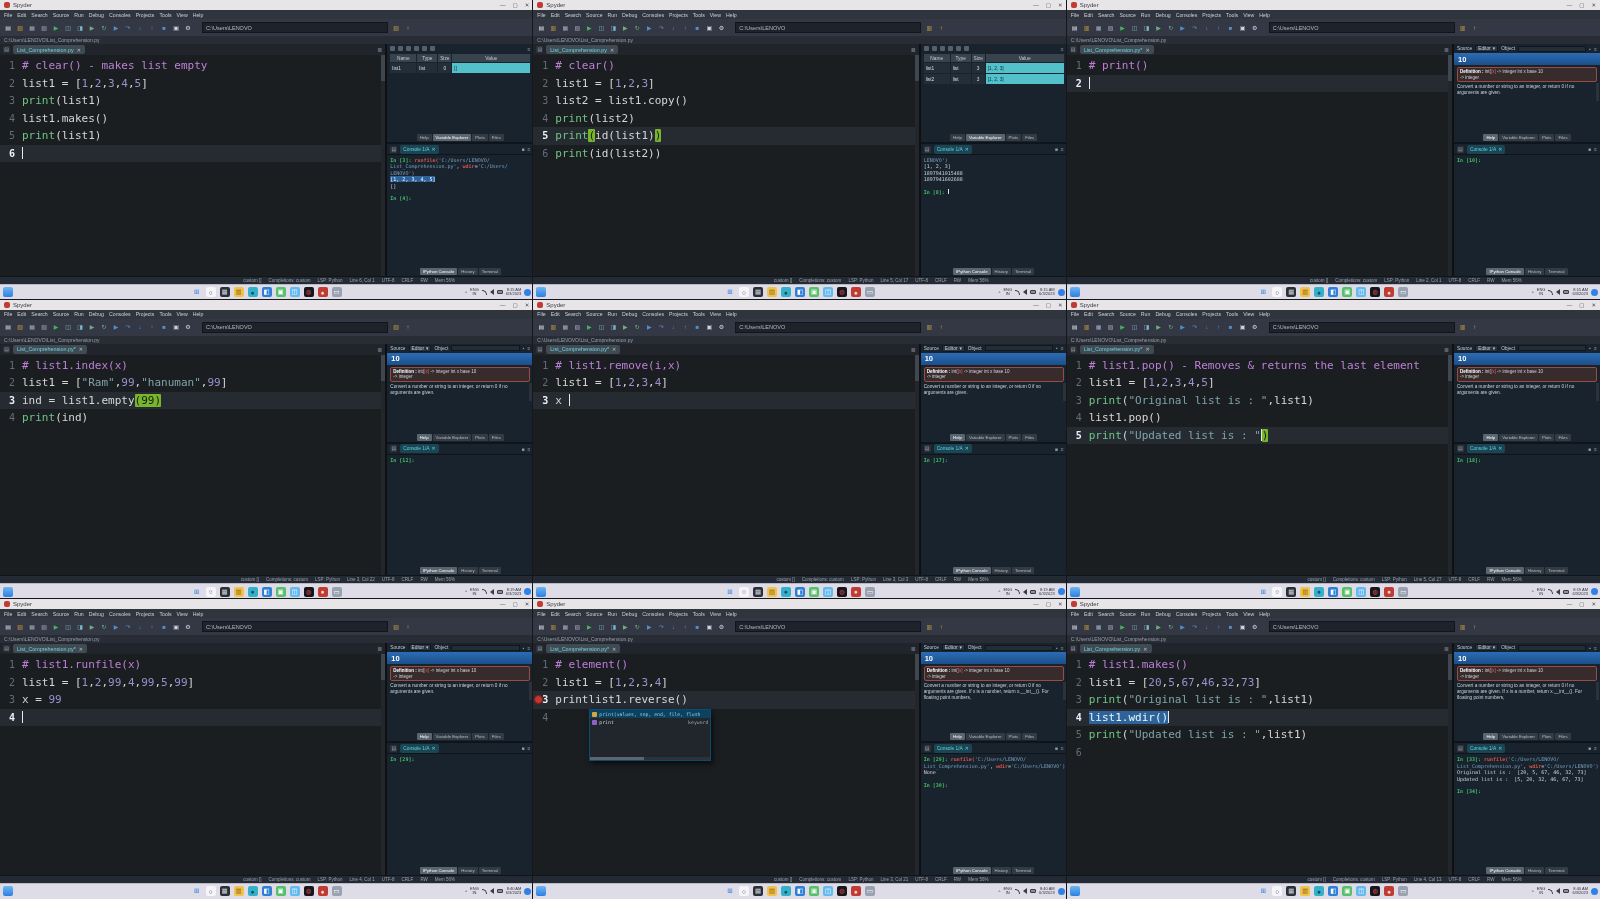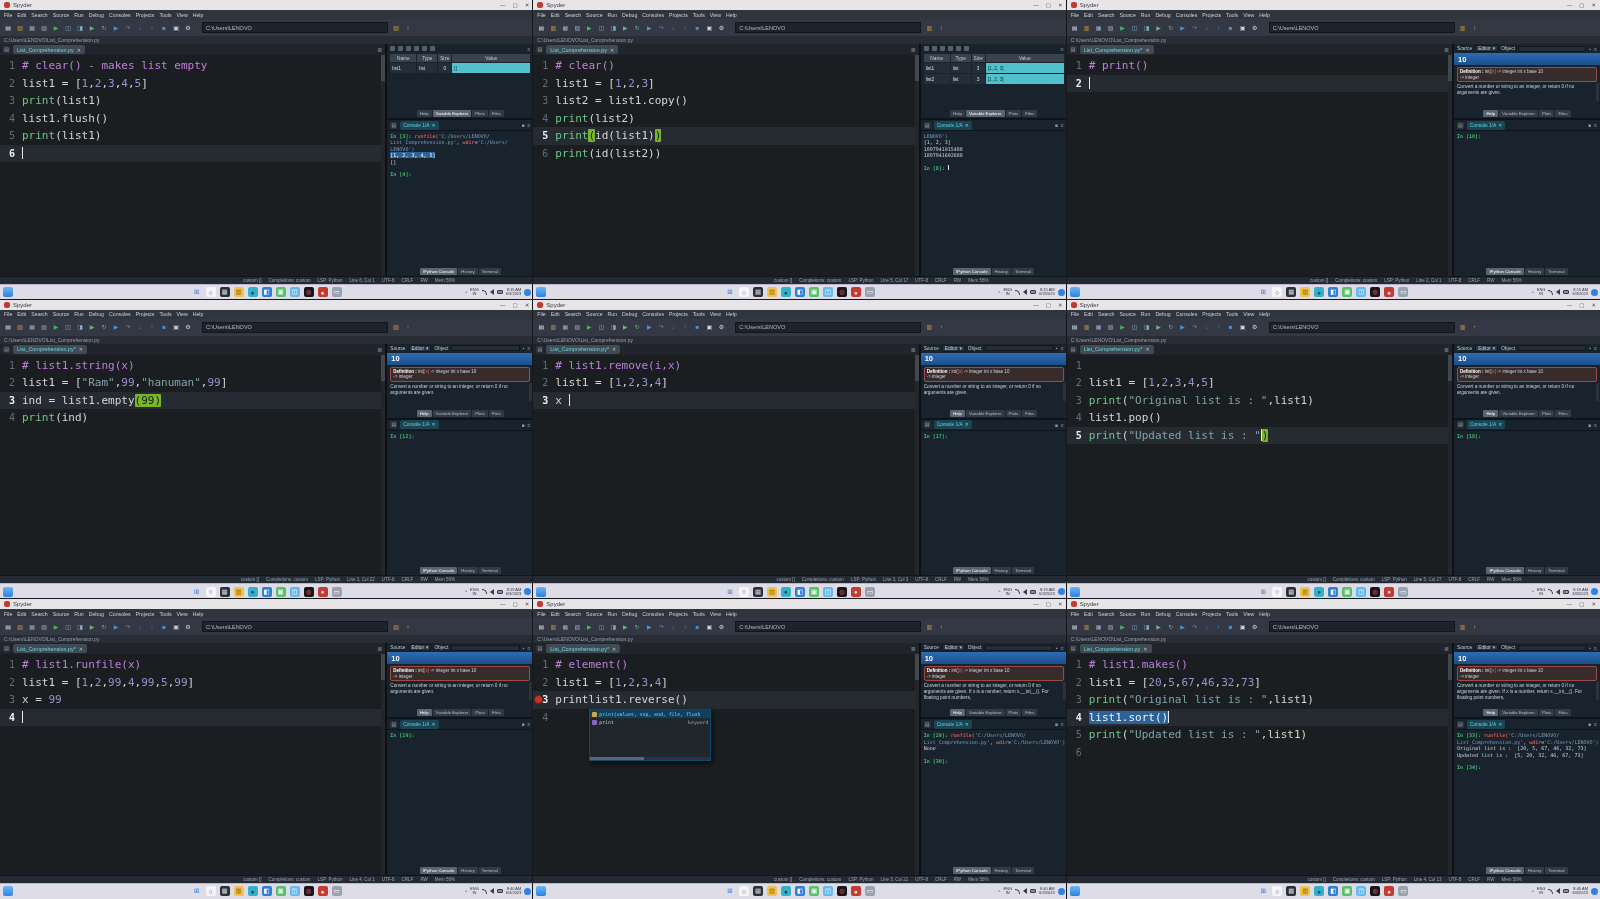--- a/index.html
+++ b/index.html
@@ -52,21 +52,21 @@
   .ac-popup { position:absolute; left:56px; top:55px; width:122px; height:52px; background:#20262c; border:1px solid #0b4a72; box-shadow:2px 3px 5px rgba(0,0,0,.65); z-index:6; display:flex; flex-direction:column; }
   .ac-row { display:flex; align-items:center; height:8px; gap:2px; padding:0 2px; font-size:4.8px; color:#cfd6dd; font-family:"DejaVu Sans Mono", monospace; white-space:nowrap; overflow:hidden; }
   .ac-row.sel { background:#0e4160; color:#7fd4df; }
   .ac-ic { width:5px; height:5px; border-radius:1px; flex:none; }
   .ac-right { margin-left:auto; color:#9aa3ad; }
   .ac-scroll { margin-top:auto; height:3px; background:#2b323a; }
   .ac-scroll i { display:block; height:3px; width:45%; background:#5a656e; }
 
   
   .rightcol { width:146px; flex:none; display:flex; flex-direction:column; background:#19232d; }
-  .toppane { height:76px; flex:none; display:flex; flex-direction:column; border-bottom:2px solid #0d141b; }
+  .toppane { height:100px; flex:none; display:flex; flex-direction:column; border-bottom:2px solid #0d141b; }
   .ve-toolbar, .help-head { height:9px; flex:none; display:flex; align-items:center; gap:3px; padding:0 3px; font-size:4.8px; color:#c3ccd4; }
   .ve-ic { width:5px; height:5px; background:#55606b; border-radius:1px; flex:none; }
   .mla { margin-left:auto; }
   .ve-table { flex:1; padding:1px 3px 0 3px; font-size:4.8px; overflow:hidden; }
   .ve-row { display:flex; gap:1px; margin-bottom:1px; }
   .ve-h { height:8px; }
   .ve-cell { display:flex; align-items:center; padding:0 2px; background:#242e38; color:#d6dde3; height:10px; overflow:hidden; }
   .ve-h .ve-cell { background:#39434d; color:#c3ccd4; justify-content:center; height:8px; }
   .ve-name { width:26px; flex:none; } .ve-type { width:20px; flex:none; } .ve-size { width:13px; flex:none; justify-content:center; }
   .ve-val { flex:1; background:#52c1cb; color:#093238; }
@@ -180,21 +180,21 @@
             <div class="code-line">
               <span class="gutter">2</span>
               <span class="code-text"><span class="tk-t">list1 = [</span><span class="tk-num">1</span><span class="tk-t">,</span><span class="tk-num">2</span><span class="tk-t">,</span><span class="tk-num">3</span><span class="tk-t">,</span><span class="tk-num">4</span><span class="tk-t">,</span><span class="tk-num">5</span><span class="tk-t">]</span></span>
             </div>
             <div class="code-line">
               <span class="gutter">3</span>
               <span class="code-text"><span class="tk-p">print</span><span class="tk-t">(list1)</span></span>
             </div>
             <div class="code-line">
               <span class="gutter">4</span>
-              <span class="code-text"><span class="tk-t">list1.flush()</span></span>
+              <span class="code-text"><span class="tk-t">list1.makes()</span></span>
             </div>
             <div class="code-line">
               <span class="gutter">5</span>
               <span class="code-text"><span class="tk-p">print</span><span class="tk-t">(list1)</span></span>
             </div>
             <div class="code-line cur">
               <span class="gutter">6</span>
               <span class="code-text"><span class="caret"></span></span>
             </div>
             <span class="code-scroll">
@@ -683,21 +683,21 @@
             <span class="tabbar-ic">▤</span>
             <span class="etab">
               <span>List_Comprehension.py*</span>
               <span class="x">✕</span>
             </span>
             <span class="tab-opts">≣</span>
           </div>
           <div class="code">
             <div class="code-line">
               <span class="gutter">1</span>
-              <span class="code-text"><span class="tk-c"># list1.string(x)</span></span>
+              <span class="code-text"><span class="tk-c"># list1.index(x)</span></span>
             </div>
             <div class="code-line">
               <span class="gutter">2</span>
               <span class="code-text"><span class="tk-t">list1 = [</span><span class="tk-s">"Ram"</span><span class="tk-t">,</span><span class="tk-num">99</span><span class="tk-t">,</span><span class="tk-s">"hanuman"</span><span class="tk-t">,</span><span class="tk-num">99</span><span class="tk-t">]</span></span>
             </div>
             <div class="code-line cur">
               <span class="gutter">3</span>
               <span class="code-text"><span class="tk-t">ind = list1.empty</span><span class="tk-hlg">(99)</span></span>
             </div>
             <div class="code-line">
@@ -1001,20 +1001,21 @@
             <span class="tabbar-ic">▤</span>
             <span class="etab">
               <span>List_Comprehension.py*</span>
               <span class="x">✕</span>
             </span>
             <span class="tab-opts">≣</span>
           </div>
           <div class="code">
             <div class="code-line">
               <span class="gutter">1</span>
+              <span class="code-text"><span class="tk-c"># list1.pop() - Removes &amp; returns the last element</span></span>
             </div>
             <div class="code-line">
               <span class="gutter">2</span>
               <span class="code-text"><span class="tk-t">list1 = [</span><span class="tk-num">1</span><span class="tk-t">,</span><span class="tk-num">2</span><span class="tk-t">,</span><span class="tk-num">3</span><span class="tk-t">,</span><span class="tk-num">4</span><span class="tk-t">,</span><span class="tk-num">5</span><span class="tk-t">]</span></span>
             </div>
             <div class="code-line">
               <span class="gutter">3</span>
               <span class="code-text"><span class="tk-p">print</span><span class="tk-t">(</span><span class="tk-s">"Original list is : "</span><span class="tk-t">,list1)</span></span>
             </div>
             <div class="code-line">
@@ -1514,21 +1515,21 @@
             <div class="code-line">
               <span class="gutter">2</span>
               <span class="code-text"><span class="tk-t">list1 = [</span><span class="tk-num">20</span><span class="tk-t">,</span><span class="tk-num">5</span><span class="tk-t">,</span><span class="tk-num">67</span><span class="tk-t">,</span><span class="tk-num">46</span><span class="tk-t">,</span><span class="tk-num">32</span><span class="tk-t">,</span><span class="tk-num">73</span><span class="tk-t">]</span></span>
             </div>
             <div class="code-line">
               <span class="gutter">3</span>
               <span class="code-text"><span class="tk-p">print</span><span class="tk-t">(</span><span class="tk-s">"Original list is : "</span><span class="tk-t">,list1)</span></span>
             </div>
             <div class="code-line cur">
               <span class="gutter">4</span>
-              <span class="code-text"><span class="tk-sel">list1.sort()</span><span class="caret"></span></span>
+              <span class="code-text"><span class="tk-sel">list1.wdir()</span><span class="caret"></span></span>
             </div>
             <div class="code-line">
               <span class="gutter">5</span>
               <span class="code-text"><span class="tk-p">print</span><span class="tk-t">(</span><span class="tk-s">"Updated list is : "</span><span class="tk-t">,list1)</span></span>
             </div>
             <div class="code-line">
               <span class="gutter">6</span>
               <span class="code-text"><span class="tk-t"></span></span>
             </div>
             <span class="code-scroll">

